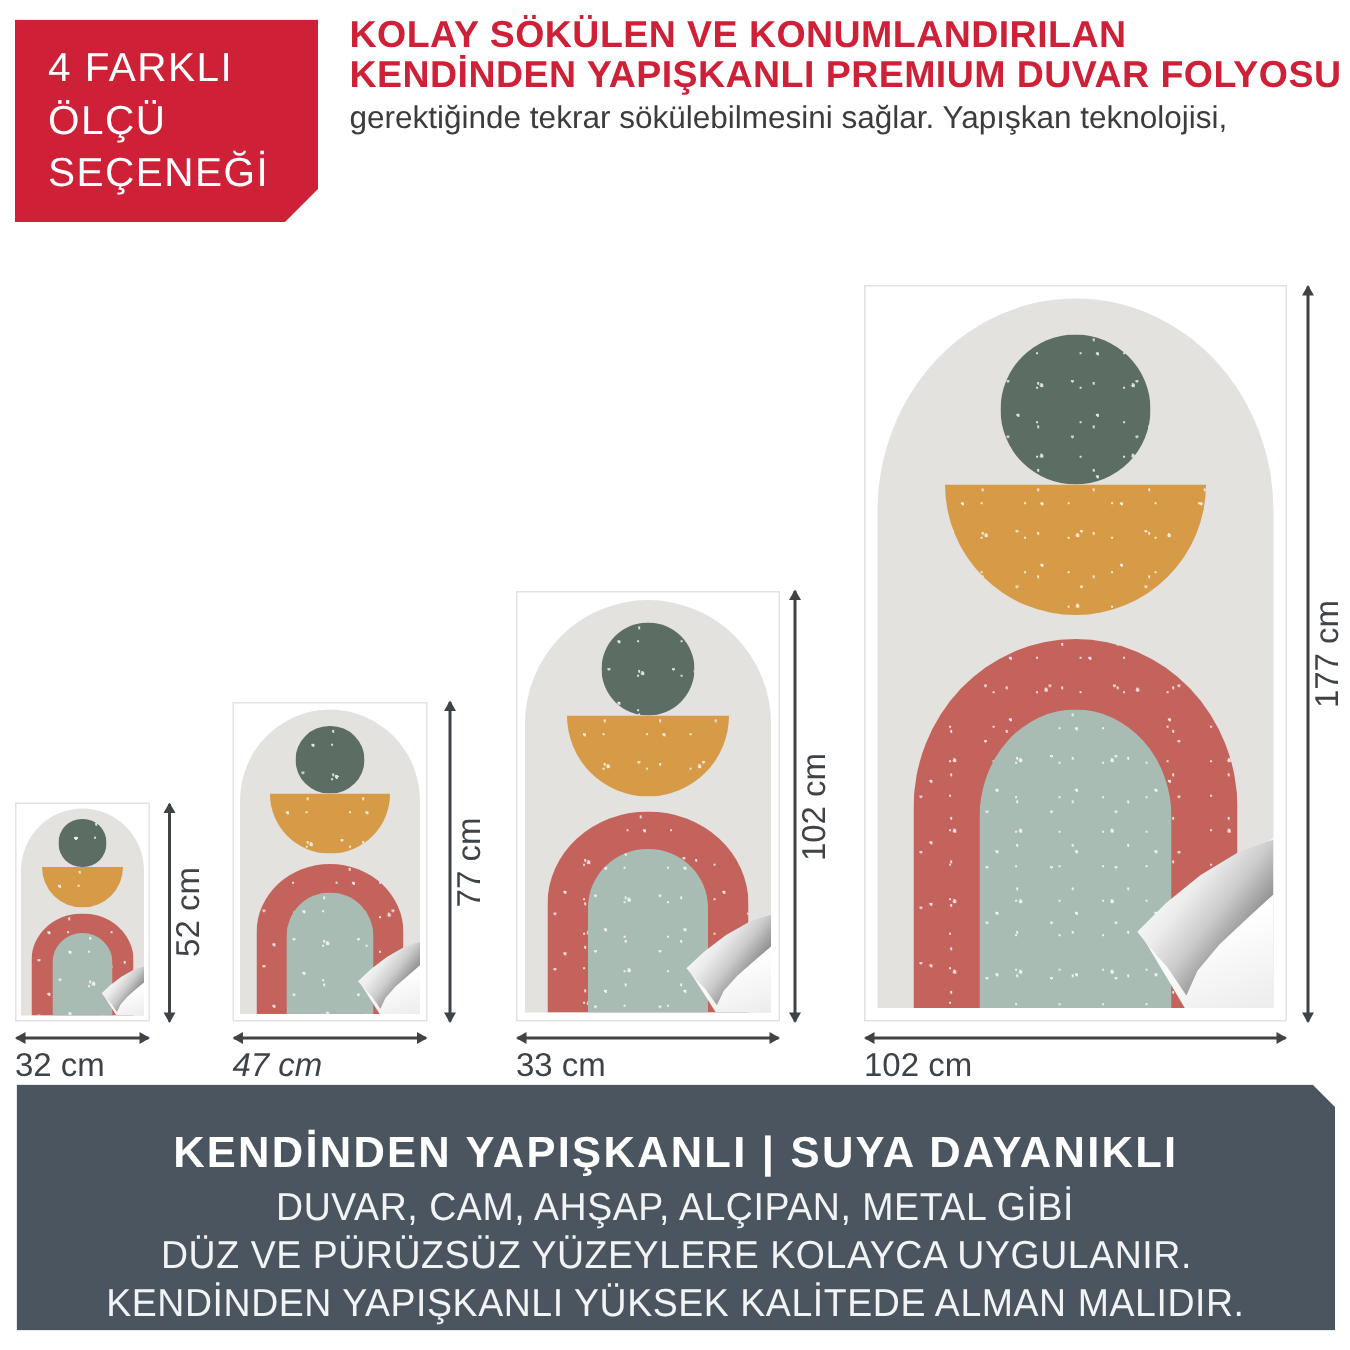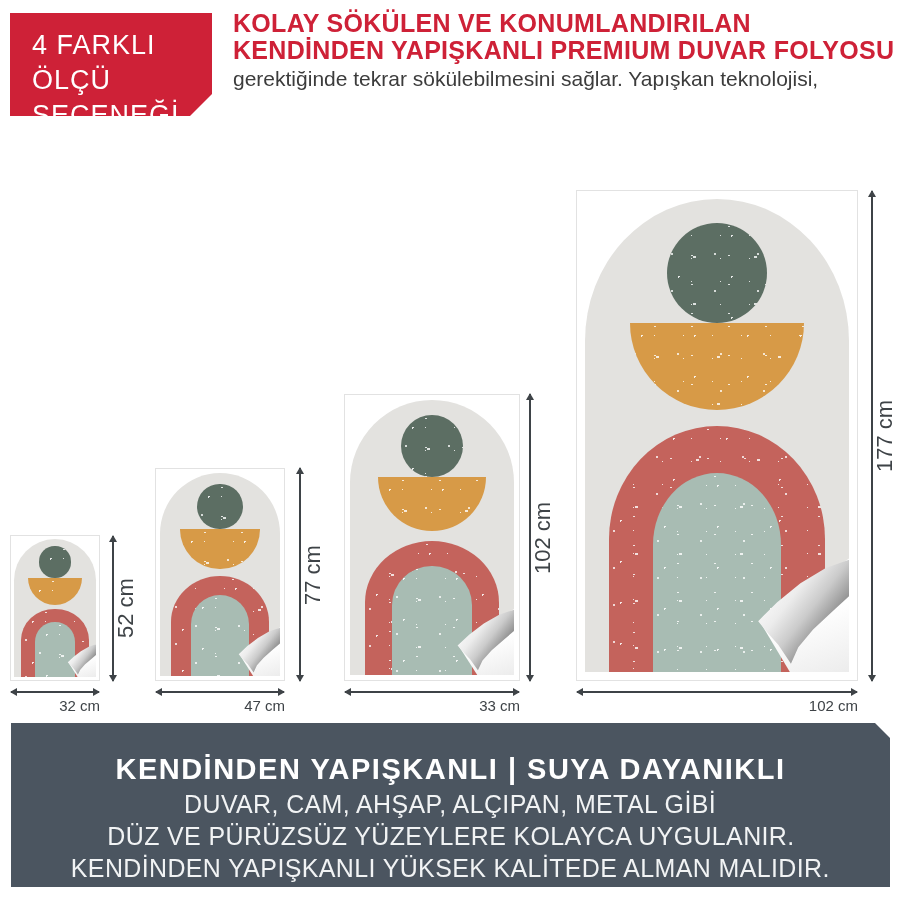--- a/index.html
+++ b/index.html
@@ -1,20 +1,20 @@
 <!DOCTYPE html>
 <html><head>
 <meta charset="utf-8">
 <style>
   html,body{margin:0;padding:0;background:#fff;}
   #stage{position:relative;width:900px;height:900px;background:#ffffff;overflow:hidden;
          font-family:"Liberation Sans",sans-serif;}
 
   
-  .badge{position:absolute;left:10px;top:13px;width:202px;height:103px;background:#ce2137;
+  .badge{position:absolute;left:10px;top:13px;width:202px;height:135px;background:#ce2137;
          clip-path:polygon(0 0,100% 0,100% calc(100% - 22px),calc(100% - 22px) 100%,0 100%);
          color:#fff;padding:15px 0 0 22px;box-sizing:border-box;}
   .badge div{font-size:27px;line-height:35px;letter-spacing:1px;font-weight:400;}
 
   
   .head{position:absolute;left:233px;top:10px;}
   .head .t{font-size:25px;font-weight:700;color:#ce2137;line-height:27px;letter-spacing:.3px;}
   .head .b{font-size:21px;color:#3c3c3c;line-height:30px;}
   .head .b1{margin-top:9px;}
 
@@ -58,21 +58,21 @@
   .meas-h::before,.meas-h::after{content:"";position:absolute;top:-3px;width:0;height:0;
       border-top:4px solid transparent;border-bottom:4px solid transparent;}
   .meas-h::before{left:-1px;border-right:7px solid #3e4347;}
   .meas-h::after{right:-1px;border-left:7px solid #3e4347;}
   .meas-v{position:absolute;width:2px;background:#3e4347;}
   .meas-v::before,.meas-v::after{content:"";position:absolute;left:-3px;width:0;height:0;
       border-left:4px solid transparent;border-right:4px solid transparent;}
   .meas-v::before{top:-1px;border-bottom:7px solid #3e4347;}
   .meas-v::after{bottom:-1px;border-top:7px solid #3e4347;}
 
-  .wlabel{position:absolute;text-align:right;font-size:15px;color:#3e4347;}
+  .wlabel{position:absolute;text-align:left;font-size:22px;color:#3e4347;}
   .hlabel{position:absolute;display:flex;align-items:center;justify-content:center;width:26px;}
   .hlabel span{transform:rotate(-90deg);white-space:nowrap;font-size:22px;color:#3e4347;}
 
   
   .footer{position:absolute;left:11px;top:723px;width:879px;height:164px;background:#4b5560;
           clip-path:polygon(0 0,calc(100% - 15px) 0,100% 15px,100% 100%,0 100%);
           display:flex;flex-direction:column;justify-content:center;align-items:center;
           text-align:center;color:#fff;}
   .footer .f1{font-size:29px;font-weight:700;letter-spacing:1.5px;line-height:37px;margin-top:25px;}
   .footer .fx{font-size:26px;font-weight:400;letter-spacing:.4px;line-height:32px;color:#f1f3f4;
@@ -154,21 +154,21 @@
       </div>
     </div>
   </div>
 
   <div class="meas-h" style="left:11px;width:88px;top:691px;"></div>
   <div class="meas-h" style="left:156px;width:128px;top:691px;"></div>
   <div class="meas-h" style="left:345px;width:174px;top:691px;"></div>
   <div class="meas-h" style="left:577px;width:280px;top:691px;"></div>
 
   <div class="wlabel" style="left:10px;width:90px;top:697px;">32 cm</div>
-  <div class="wlabel" style="left:155px;width:130px;top:697px;">47 cm</div>
+  <div class="wlabel" style="left:155px;width:130px;top:697px;font-style:italic;">47 cm</div>
   <div class="wlabel" style="left:344px;width:176px;top:697px;">33 cm</div>
   <div class="wlabel" style="left:576px;width:282px;top:697px;">102 cm</div>
 
   <div class="meas-v" style="left:112px;top:536px;height:145px;"></div>
   <div class="meas-v" style="left:299px;top:468px;height:213px;"></div>
   <div class="meas-v" style="left:529px;top:394px;height:287px;"></div>
   <div class="meas-v" style="left:871px;top:191px;height:490px;"></div>
 
   <div class="hlabel" style="left:113px;top:535px;height:146px;">
     <span>52 cm</span>

